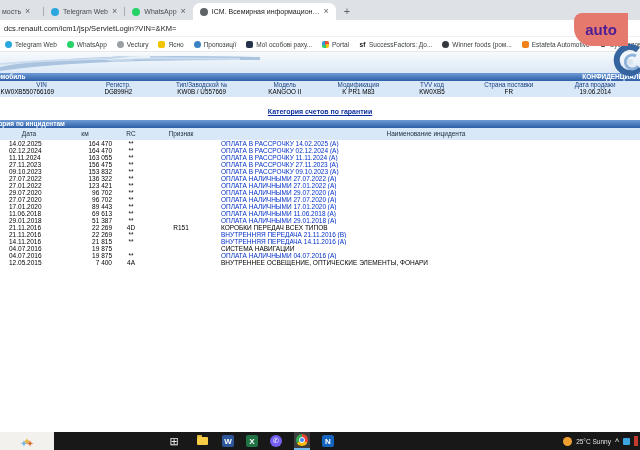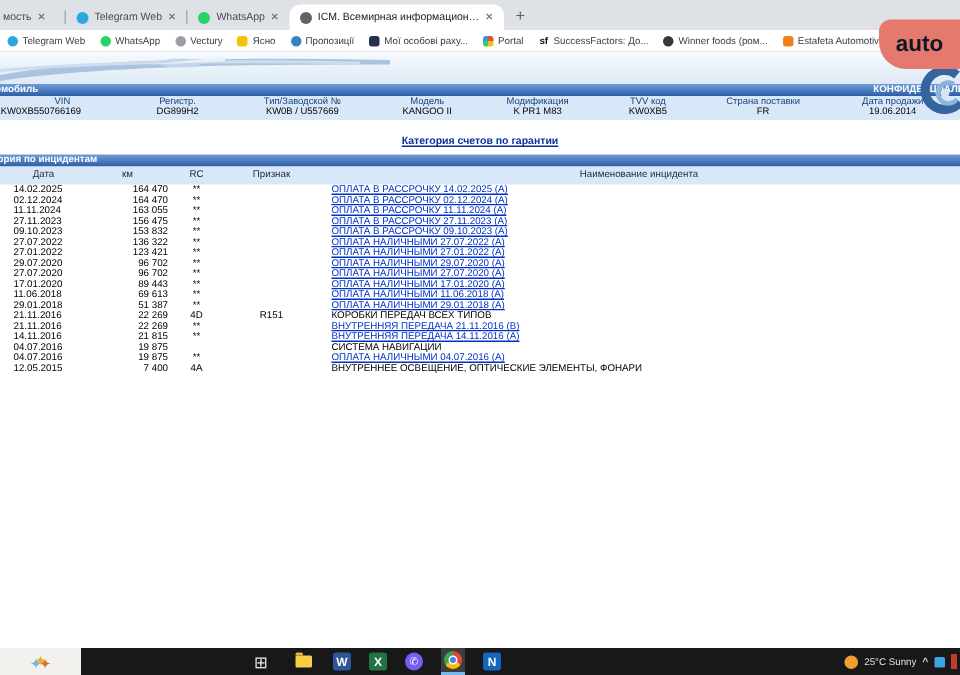--- a/index.html
+++ b/index.html
@@ -35,23 +35,23 @@
   .bi-yellow{background:#f2c500;}
   .bi-blue{background:#3b82c4;border-radius:50%;}
   .bi-dark{background:#26324b;}
   .bi-portal{background:conic-gradient(#e74c3c 0 25%,#f1c40f 0 50%,#2ecc71 0 75%,#3498db 0);}
   .bi-sf{color:#111;background:transparent;font-size:6.5px;}
   .bi-winner{background:#33383d;border-radius:50%;}
   .bi-estafeta{background:#f08019;}
   .bi-sigma{color:#222;background:transparent;font-size:7px;}
 
   
-  .wm{position:absolute;top:13px;right:0;width:54px;height:33px;background:#e5796d;
+  .wm{position:absolute;top:13px;right:12px;width:54px;height:33px;background:#e5796d;
     border-radius:8px 0 0 18px;display:flex;align-items:center;justify-content:center;
-    font-weight:bold;font-size:15px;color:#0f172a;z-index:9;}
+    font-weight:bold;font-size:15px;color:#4c1d95;z-index:9;}
   .swirl{position:absolute;top:44px;right:0;z-index:8;}
 
   
   .icm-band{height:21px;background:linear-gradient(#f6fafd,#dde9f5);position:relative;overflow:hidden;}
   .bluebar{height:8px;background:linear-gradient(#6f9cd5,#2d5fa8);color:#fff;font-size:6.5px;
     font-weight:bold;line-height:8px;display:flex;justify-content:space-between;overflow:hidden;white-space:nowrap;}
   .t-left{margin-left:-15px;}
   .t-right{margin-right:-13px;}
   .s-left{margin-left:-13px;}
 
@@ -126,20 +126,23 @@
       <span class="close">×</span>
     </div>
     <div class="tab active">
       <span class="favicon fav-globe"></span>
       <span>ICM. Всемирная информацион…</span>
       <span class="close">×</span>
     </div>
     <div class="newtab">+</div>
   </div>
 
+  <div class="addrbar">
+    <span class="url">dcs.renault.com/icm1/jsp/ServletLogin?VIN=&amp;KM=</span>
+  </div>
 
   <div class="bmbar">
     <div class="bm">
         <span class="bicon bi-telegram"></span>
         <span>Telegram Web</span>
       </div>
     <div class="bm">
         <span class="bicon bi-whatsapp"></span>
         <span>WhatsApp</span>
       </div>

